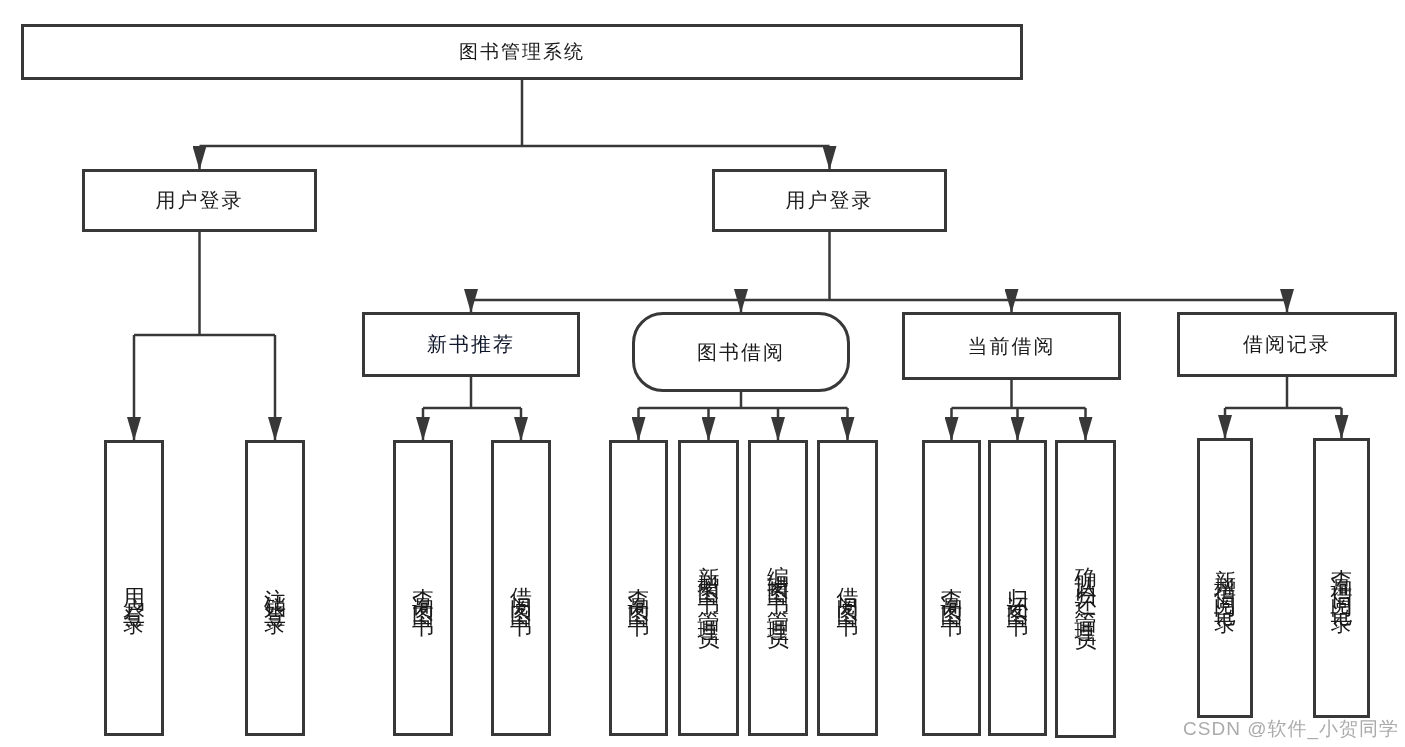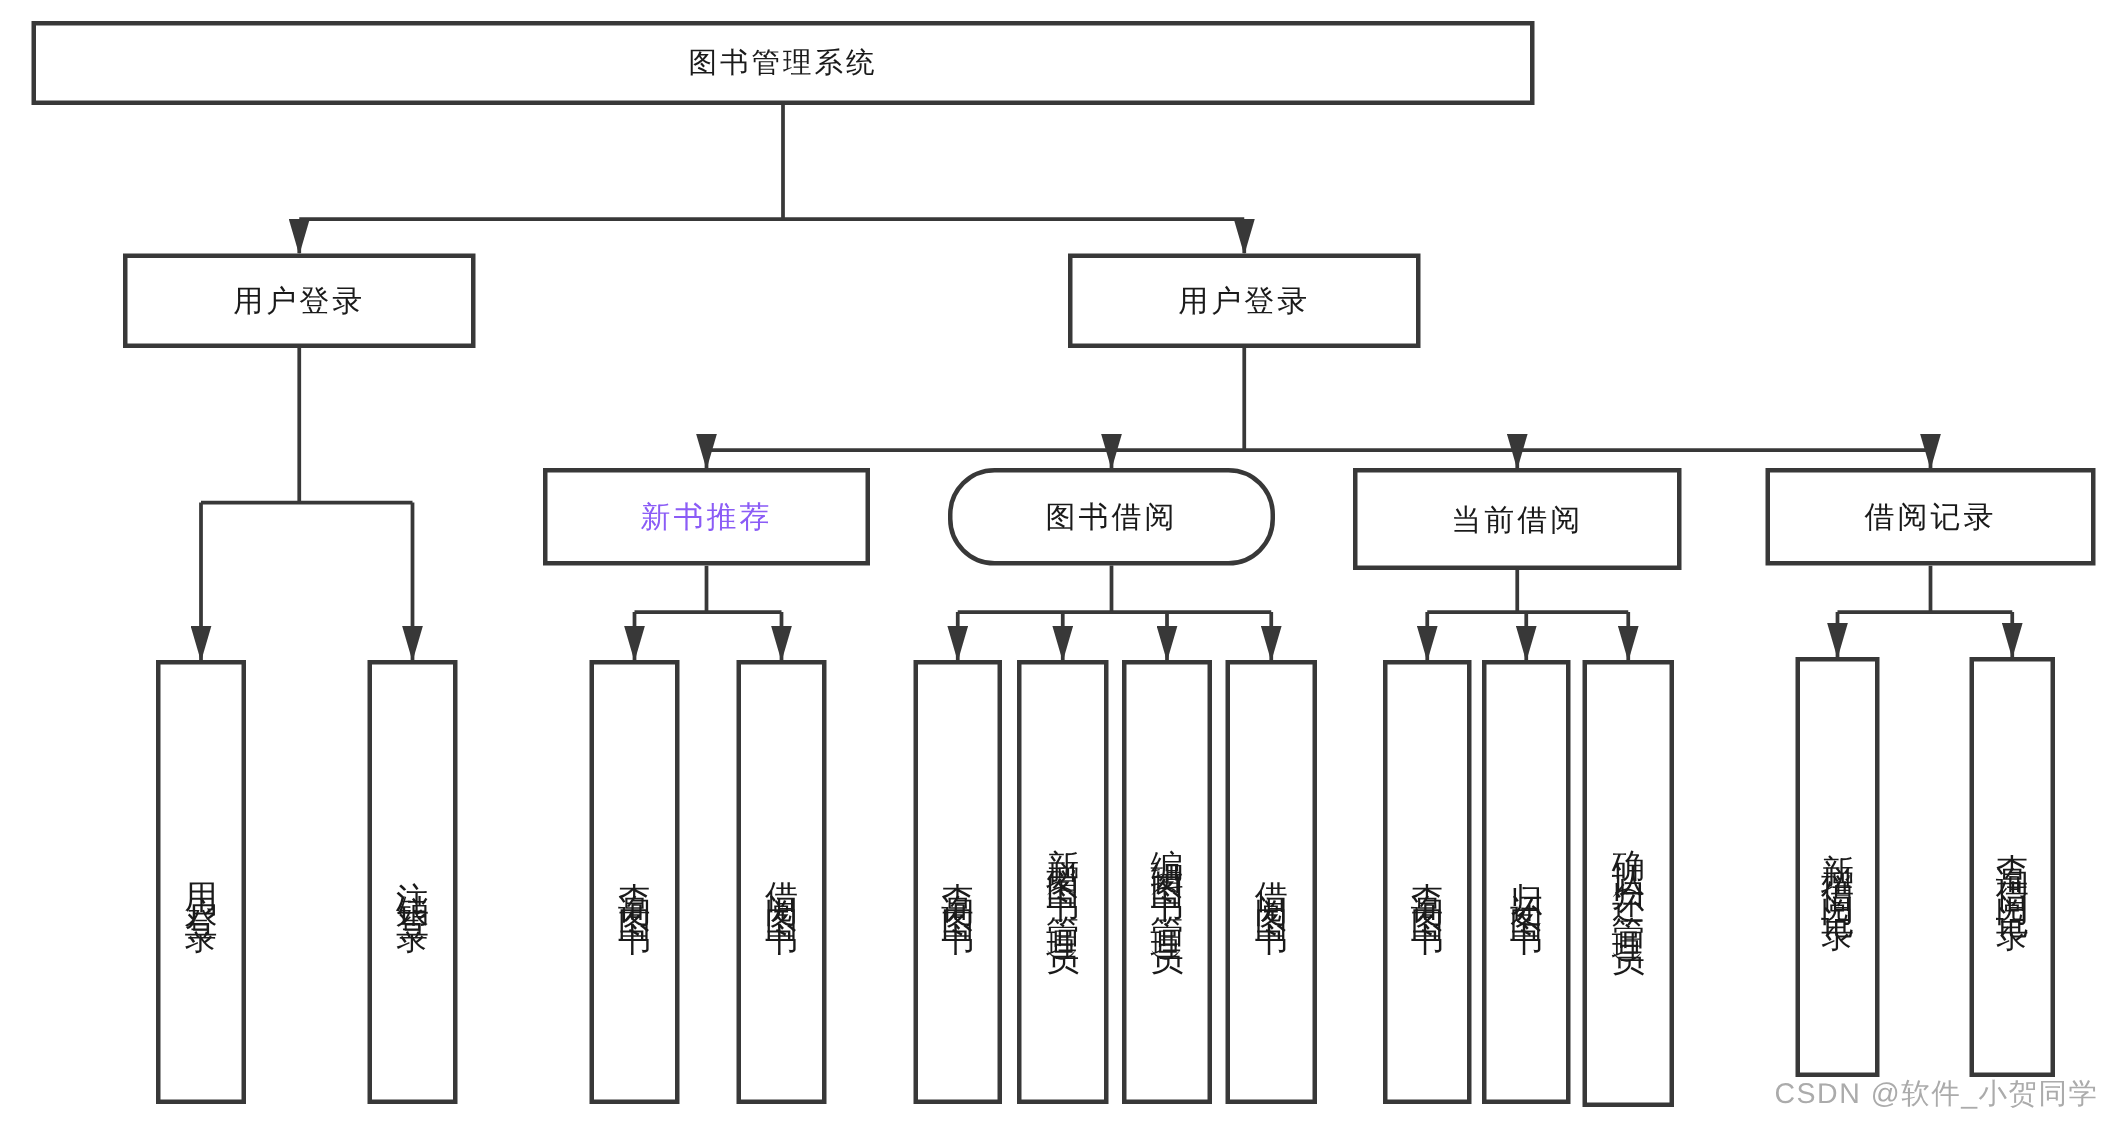--- a/index.html
+++ b/index.html
@@ -68,33 +68,33 @@
         <path d="M951.5,408 L951.5,440" marker-end="url(#arrow)"></path>
         <path d="M1017.5,408 L1017.5,440" marker-end="url(#arrow)"></path>
         <path d="M1085.5,408 L1085.5,440" marker-end="url(#arrow)"></path>
         <path d="M1287,377 L1287,408"></path>
         <path d="M1225,408 L1341.5,408"></path>
         <path d="M1225,408 L1225,438" marker-end="url(#arrow)"></path>
         <path d="M1341.5,408 L1341.5,438" marker-end="url(#arrow)"></path>
       </g>
   </svg>
   <div id="nodes">
-      <div class="box h root" style="left: 21px; top: 14px; width: 1002px; height: 56px; border-color: rgb(56, 56, 56); background: rgb(255, 255, 255); color: rgb(26, 26, 26);">
+      <div class="box h root" style="left: 21px; top: 24px; width: 1002px; height: 56px; border-color: rgb(56, 56, 56); background: rgb(255, 255, 255); color: rgb(26, 26, 26);">
         <span>图书管理系统</span>
       </div>
       <div class="box h" style="left: 82px; top: 169px; width: 235px; height: 63px; border-color: rgb(56, 56, 56); background: rgb(255, 255, 255); color: rgb(26, 26, 26);">
         <span>用户登录</span>
       </div>
       <div class="box h" style="left: 712px; top: 169px; width: 235px; height: 63px; border-color: rgb(56, 56, 56); background: rgb(255, 255, 255); color: rgb(26, 26, 26);">
         <span>用户登录</span>
       </div>
-      <div class="box h" style="left: 362px; top: 312px; width: 218px; height: 65px; border-color: rgb(56, 56, 56); background: rgb(255, 255, 255); color: #8b5cf6;">
+      <div class="box h" style="left: 362px; top: 312px; width: 218px; height: 65px; border-color: rgb(56, 56, 56); background: rgb(255, 255, 255); color: #0f172a;">
         <span>新书推荐</span>
       </div>
-      <div class="box h" style="left: 632px; top: 312px; width: 218px; height: 65px; border-color: rgb(56, 56, 56); background: rgb(255, 255, 255); color: rgb(26, 26, 26); border-radius: 31px;">
+      <div class="box h" style="left: 632px; top: 312px; width: 218px; height: 80px; border-color: rgb(56, 56, 56); background: rgb(255, 255, 255); color: rgb(26, 26, 26); border-radius: 31px;">
         <span>图书借阅</span>
       </div>
       <div class="box h" style="left: 902px; top: 312px; width: 219px; height: 68px; border-color: rgb(56, 56, 56); background: rgb(255, 255, 255); color: rgb(26, 26, 26);">
         <span>当前借阅</span>
       </div>
       <div class="box h" style="left: 1177px; top: 312px; width: 220px; height: 65px; border-color: rgb(56, 56, 56); background: rgb(255, 255, 255); color: rgb(26, 26, 26);">
         <span>借阅记录</span>
       </div>
       <div class="box v" style="left: 104px; top: 440px; width: 60px; height: 296px; border-color: rgb(56, 56, 56); background: rgb(255, 255, 255); color: rgb(26, 26, 26);">
         <span>用户登录</span>

